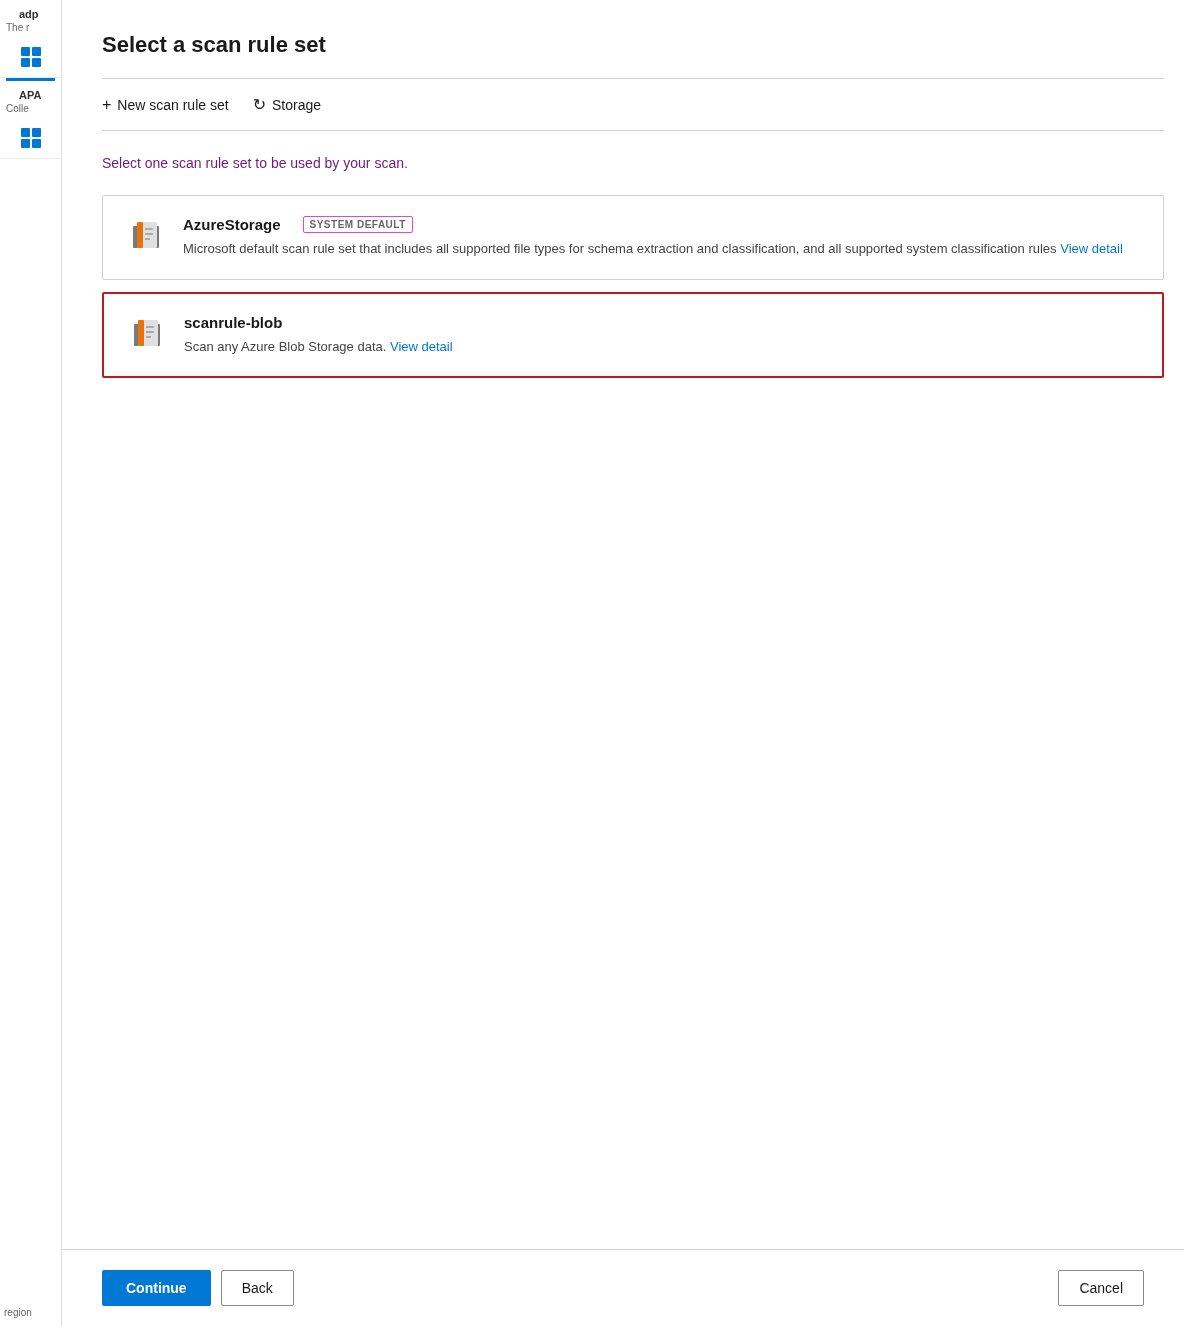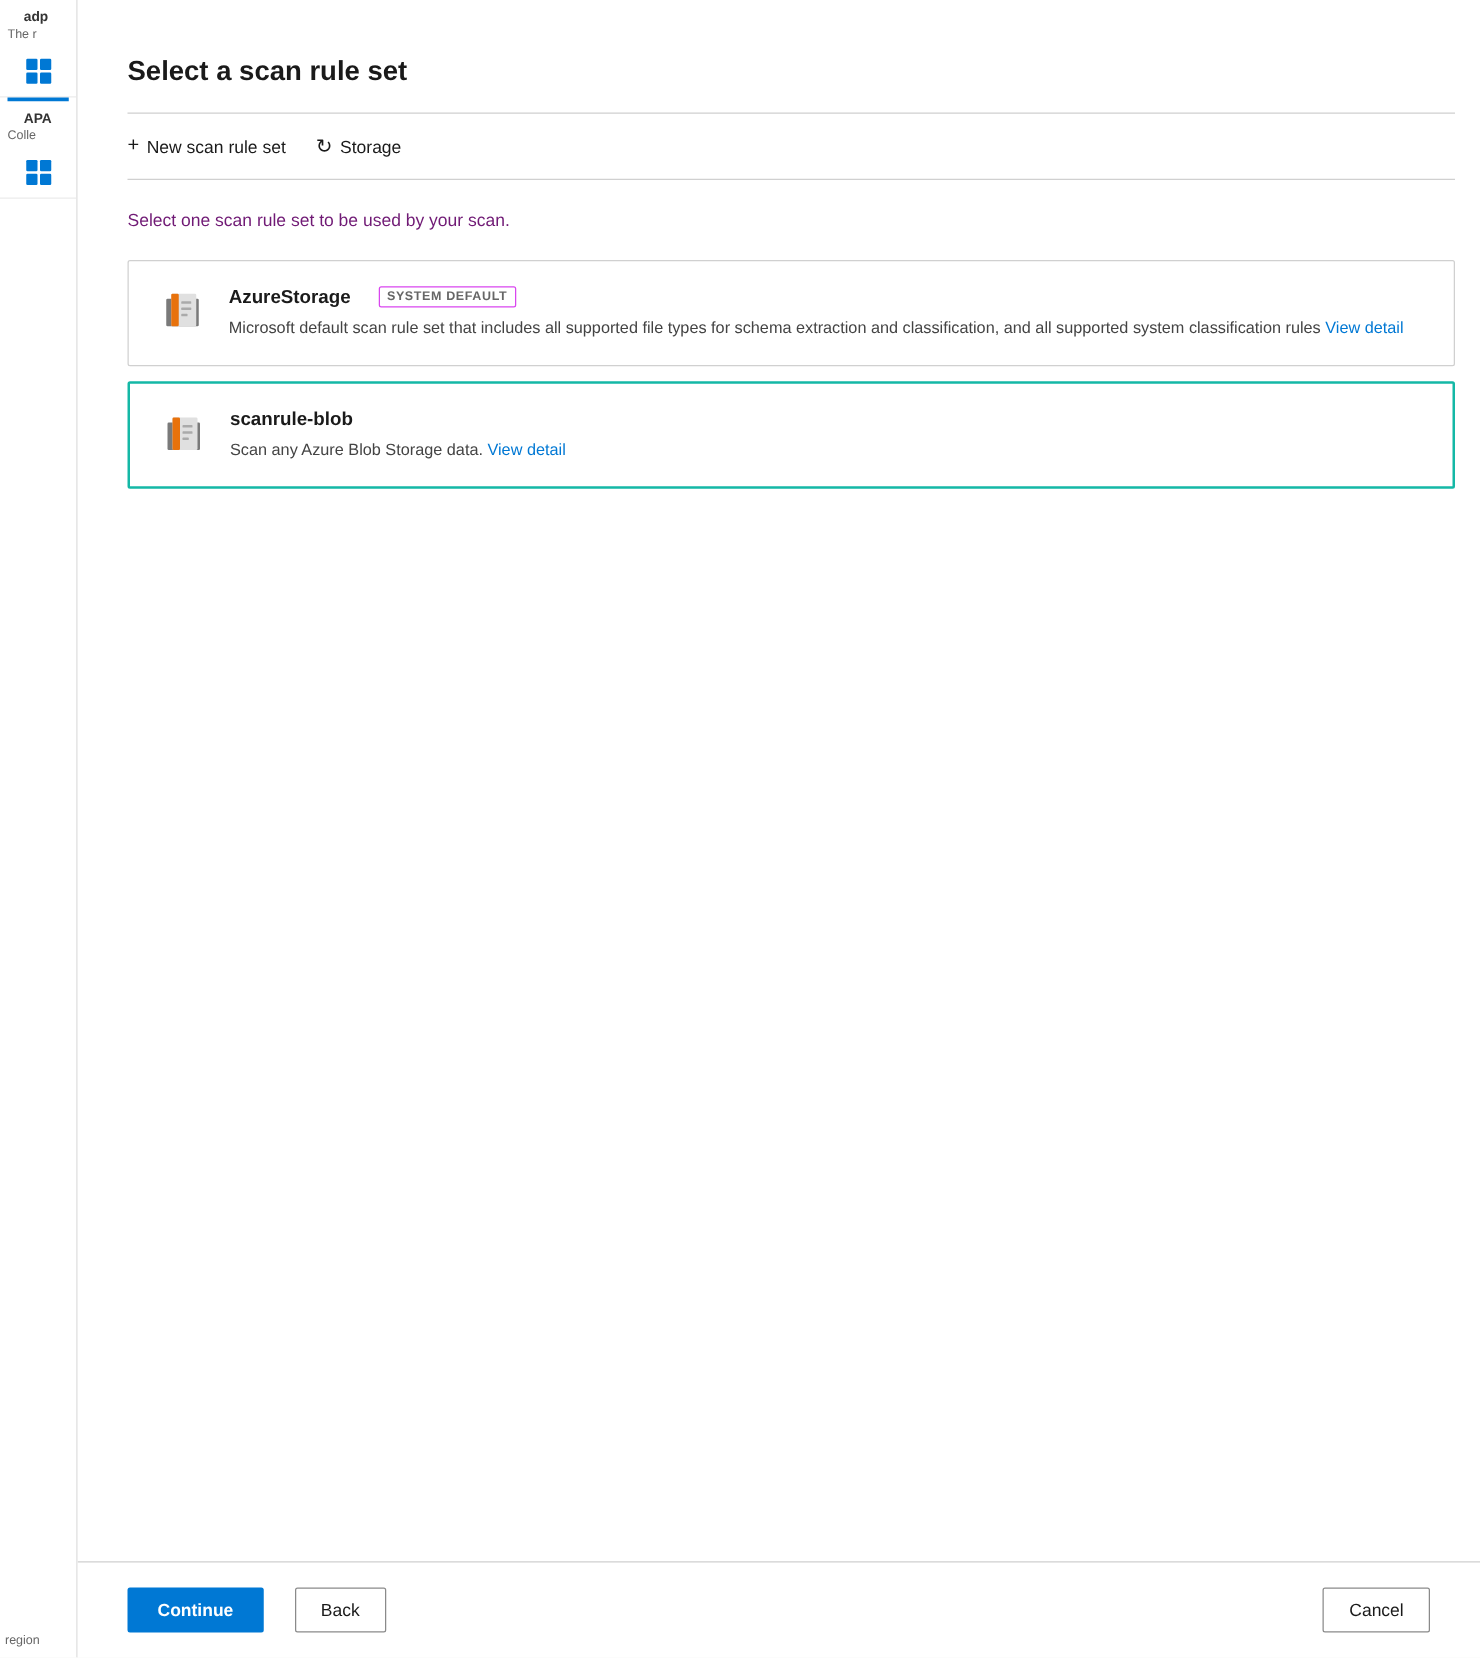--- a/index.html
+++ b/index.html
@@ -48,21 +48,20 @@
       display: flex;
       flex-direction: column;
       height: 100%;
     }
 
     
     .panel {
       flex: 1;
       padding: 32px 20px 0 40px;
       overflow-y: auto;
-      margin-top: 12px;
     }
 
     .panel-title {
       font-size: 22px;
       font-weight: 600;
       color: #1a1a1a;
       margin-bottom: 20px;
     }
 
     
@@ -108,22 +107,21 @@
       padding: 20px 24px;
       margin-bottom: 12px;
       border-radius: 2px;
       cursor: pointer;
       display: flex;
       align-items: flex-start;
       gap: 16px;
     }
 
     .rule-card.selected {
-      border: 2px solid #14b8a6;
-      align-items: center;
+      border: 2px solid #b91c1c;
     }
 
     .rule-card-icon {
       width: 40px;
       height: 40px;
       flex-shrink: 0;
       position: relative;
     }
 
     .rule-card-icon svg {
@@ -170,21 +168,21 @@
       text-decoration: none;
       font-size: 13px;
     }
 
     
     .footer {
       border-top: 1px solid #d0d0d0;
       padding: 20px 40px;
       display: flex;
       align-items: center;
-      gap: 25px;
+      gap: 10px;
       background: #fff;
     }
 
     .btn-primary {
       background: #0078d4;
       color: #fff;
       border: none;
       padding: 10px 24px;
       font-size: 14px;
       font-weight: 600;

